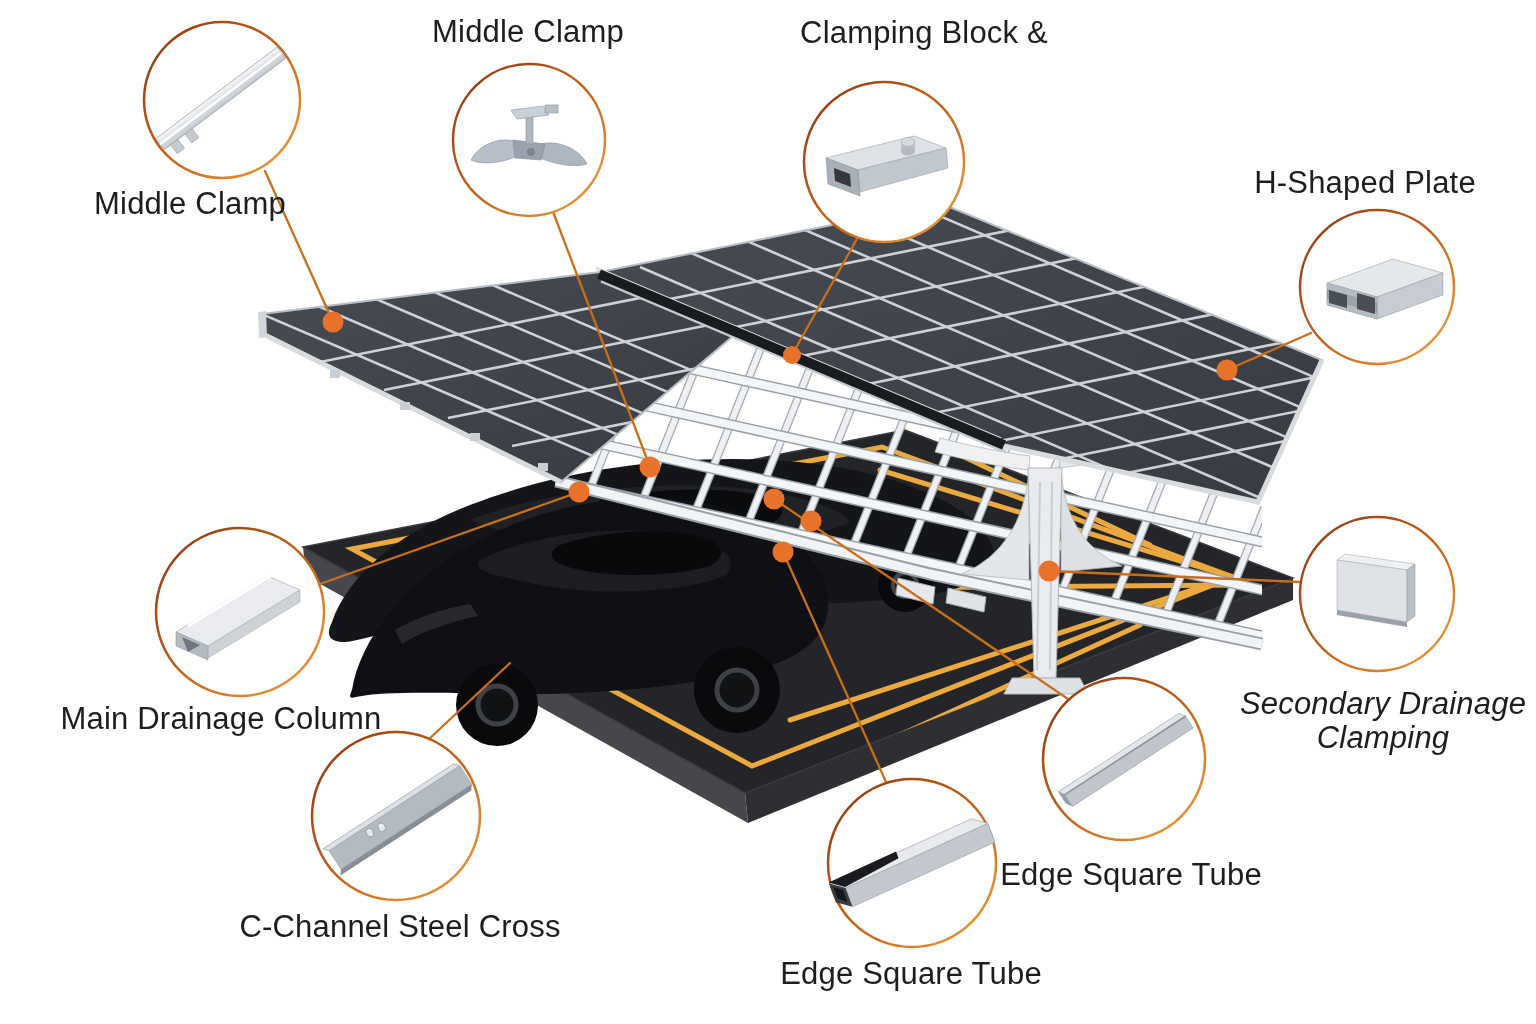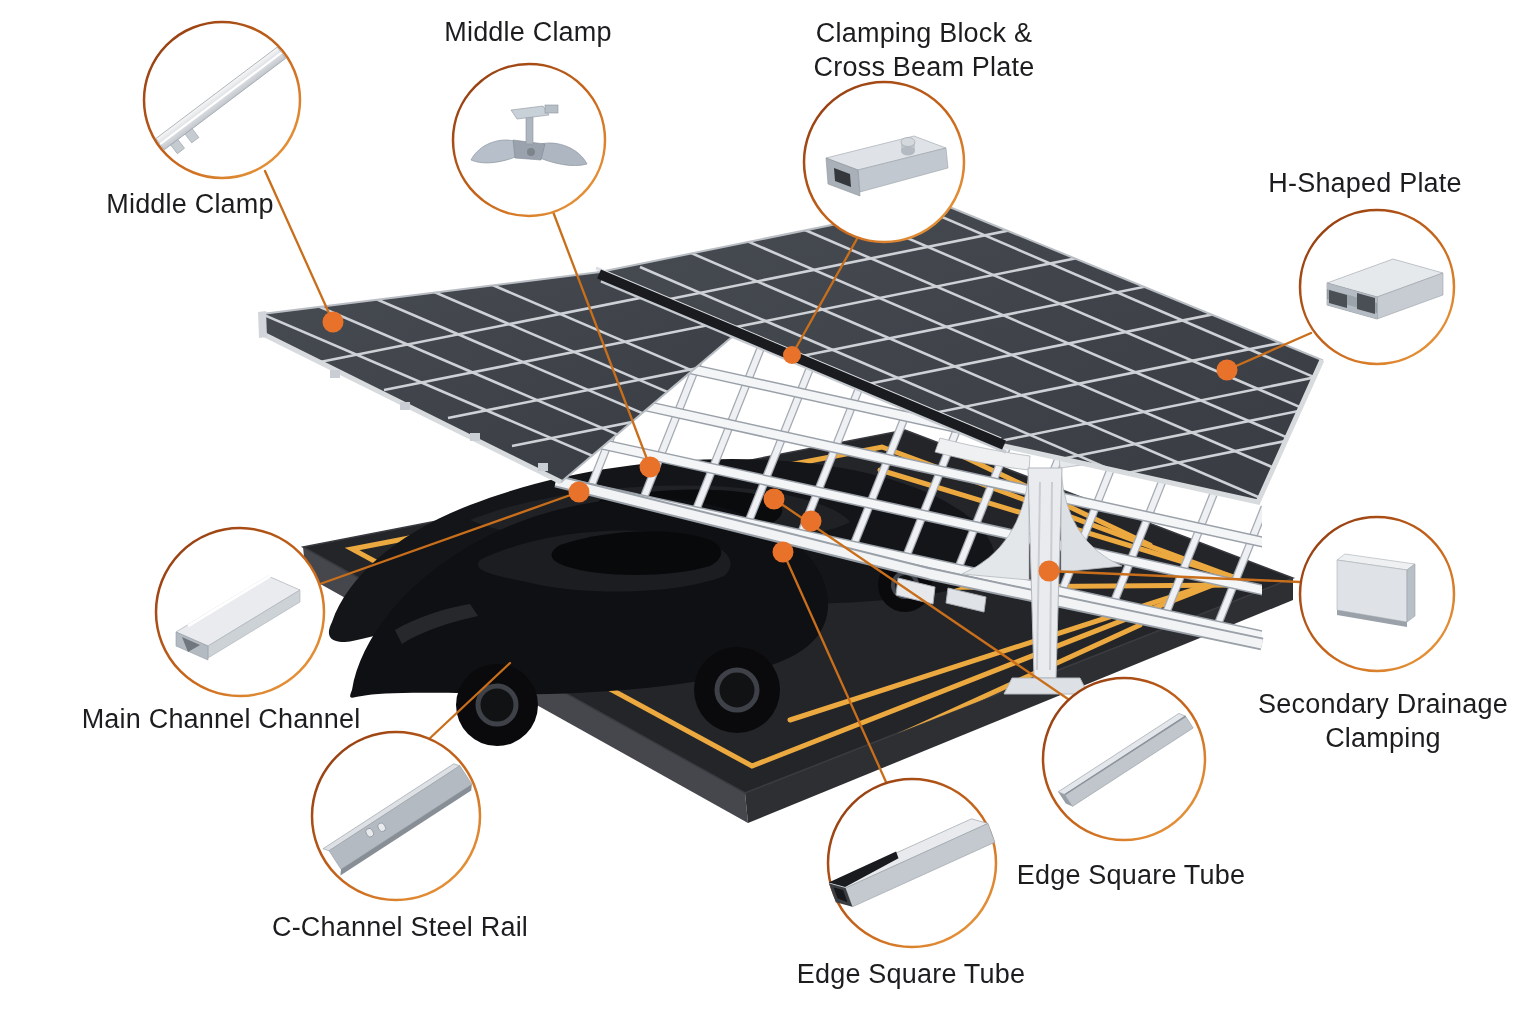--- a/index.html
+++ b/index.html
@@ -1,20 +1,20 @@
 <!DOCTYPE html>
 <html><head>
 <meta charset="utf-8">
 <style>
   html,body{margin:0;padding:0;background:#ffffff;}
   .stage{position:relative;width:1536px;height:1024px;background:#ffffff;overflow:hidden;
          font-family:"Liberation Sans", sans-serif;}
   .scene{position:absolute;left:0;top:0;}
   .callout-label{position:absolute;transform:translateX(-50%);text-align:center;
-    color:#1d1d1f;font-size:27px;font-weight:500;line-height:34px;white-space:nowrap;
+    color:#1d1d1f;font-size:31px;font-weight:500;line-height:34px;white-space:nowrap;
     letter-spacing:.2px;}
 </style>
 </head>
 <body>
 
 <div class="stage">
 
 <svg class="scene" width="1536" height="1024" viewBox="0 0 1536 1024">
   <defs>
     <linearGradient id="ringGrad" x1="0%" y1="0%" x2="100%" y2="100%">
@@ -316,25 +316,24 @@
       <line x1="-68" y1="-4" x2="76" y2="-4" stroke="#8d949c" stroke-width="1.5"></line>
       <polygon points="-72,-10 -68,-4 -68,10 -72,4" fill="#969da5"></polygon>
     </g>
   </g>
 </svg>
 
 <div class="callout-label" style="left:190px;top:187px;"><span>Middle Clamp</span></div>
 <div class="callout-label" style="left:528px;top:15px;"><span>Middle Clamp</span></div>
 <div class="callout-label" style="left:924px;top:16px;">
   <div>Clamping Block &amp;</div>
-  <div>Cross Beam Plate</div>
 </div>
 <div class="callout-label" style="left:1365px;top:166px;"><span>H-Shaped Plate</span></div>
-<div class="callout-label" style="left:221px;top:702px;"><span>Main Channel Channel</span></div>
-<div class="callout-label" style="left:1383px;top:687px;">
+<div class="callout-label" style="left:221px;top:702px;"><span>Main Drainage Column</span></div>
+<div class="callout-label" style="left:1383px;top:687px;font-style:italic;">
   <div>Secondary Drainage</div>
   <div>Clamping</div>
 </div>
-<div class="callout-label" style="left:400px;top:910px;"><span>C-Channel Steel Rail</span></div>
+<div class="callout-label" style="left:400px;top:910px;"><span>C-Channel Steel Cross</span></div>
 <div class="callout-label" style="left:911px;top:957px;"><span>Edge Square Tube</span></div>
 <div class="callout-label" style="left:1131px;top:858px;"><span>Edge Square Tube</span></div>
 
 </div>
 
 </body></html>

